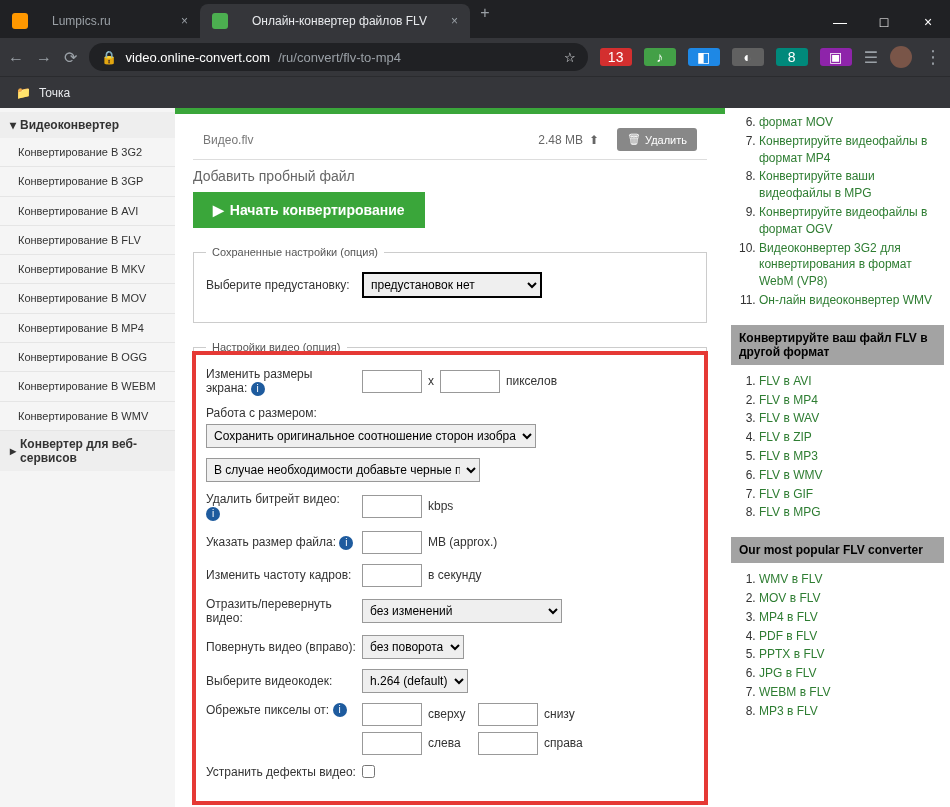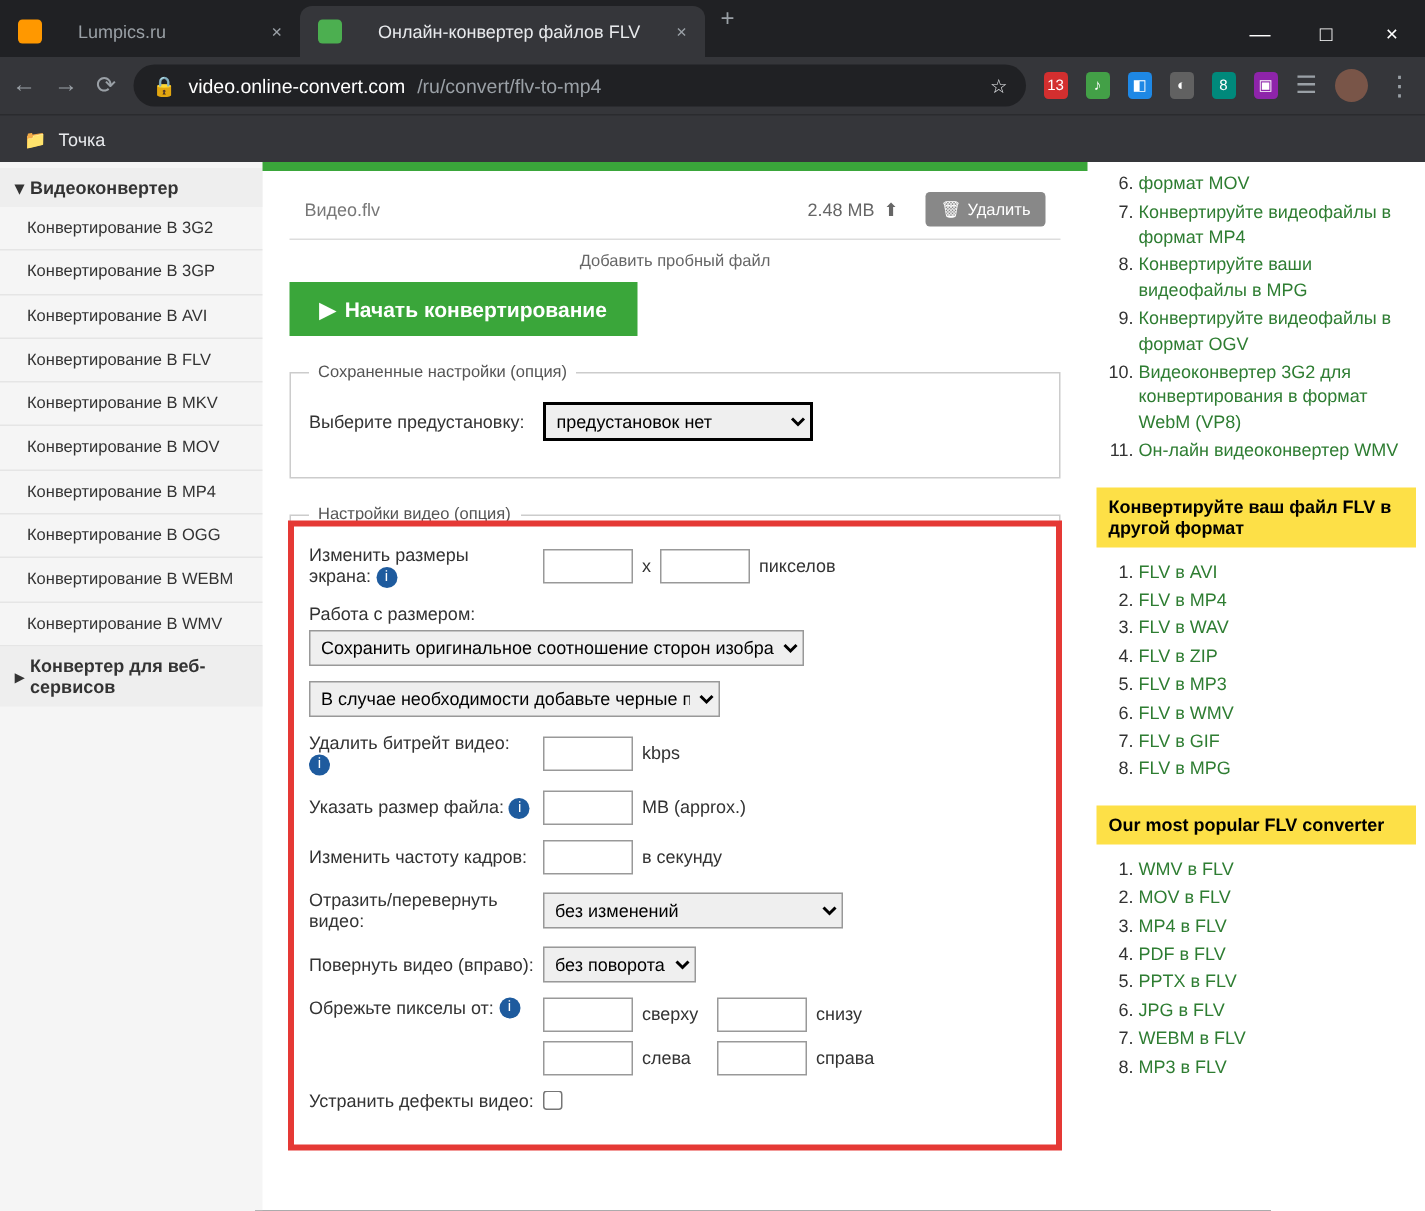--- a/index.html
+++ b/index.html
@@ -14,52 +14,52 @@
 .tab-close{margin-left:auto;color:#9aa0a6}
 .newtab{width:30px;text-align:center;color:#9aa0a6;font-size:16px}
 .wincontrols{display:flex;color:#fff;font-size:14px}
 .wincontrols span{width:44px;text-align:center;padding:8px 0}
 .toolbar{height:38px;background:#35363a;display:flex;align-items:center;padding:0 8px;gap:12px;color:#9aa0a6}
 .nav-btn{font-size:16px}
 .omnibox{flex:1;background:#202124;border-radius:14px;height:28px;display:flex;align-items:center;padding:0 12px;color:#e8eaed;font-size:13px;gap:8px}
 .omni-host{color:#fff}
 .omni-path{color:#9aa0a6}
 .ext-icons{display:flex;gap:12px;align-items:center}
-.ext{width:16px;height:18px;border-radius:3px;display:flex;align-items:center;justify-content:center;font-size:10px;color:#fff}
+.ext{width:32px;height:18px;border-radius:3px;display:flex;align-items:center;justify-content:center;font-size:14px;color:#fff}
 .ext.red{background:#d32f2f}.ext.green{background:#43a047}.ext.blue{background:#1e88e5}.ext.teal{background:#00897b}.ext.purple{background:#8e24aa}.ext.gray{background:#616161}
 .avatar{width:22px;height:22px;border-radius:50%;background:#795548}
 .menu-dots{font-size:18px}
 .bookmarks{height:32px;background:#35363a;border-top:1px solid #2a2b2e;display:flex;align-items:center;padding:0 16px;gap:8px;color:#e8eaed;font-size:12px}
 .bm-folder{color:#f4b400}
 .page{background:#fff;height:699px;overflow:hidden;display:flex}
 .sidebar{width:175px;background:#f5f5f5;font-size:11px;color:#333;padding-top:4px}
 .side-header{padding:6px 10px;font-weight:bold;background:#eee;display:flex;align-items:center;gap:4px;font-size:12px}
 .side-item{padding:7px 18px;border-bottom:1px solid #e5e5e5;line-height:1.3}
 .main{flex:1;padding:0 18px;font-size:12px;color:#333}
 .filebar{height:40px;border-bottom:1px solid #ddd;display:flex;align-items:center;padding:0 10px;margin-top:6px}
 .filebar .size{margin-left:auto;color:#666;display:flex;align-items:flex-end;gap:6px}
 .delete-btn{background:#888;color:#fff;border:none;padding:5px 10px;border-radius:3px;font-size:11px;display:flex;align-items:center;gap:4px;margin-left:18px}
-.addtrial{text-align:center;color:#666;font-size:11px;margin:8px 0}
+.addtrial{text-align:left;color:#666;font-size:14px;margin:8px 0}
 .start-btn{background:#3aa63a;color:#fff;border:none;padding:10px 20px;font-size:14px;font-weight:bold;display:flex;align-items:center;gap:6px}
 fieldset{border:1px solid #ccc;margin-top:18px;padding:14px 12px;font-size:12px}
 legend{padding:0 6px;font-size:11px;color:#555}
 .row{display:flex;align-items:center;margin-bottom:10px;gap:6px}
 .row label{width:150px}
 .row input[type=text]{width:60px;padding:3px;border:1px solid #999}
 .row select{padding:3px;border:1px solid #999;font-size:12px}
 select.wide{width:330px}
 select.full{width:274px}
 .info{display:inline-block;width:14px;height:14px;border-radius:50%;background:#1e5b9e;color:#fff;font-size:10px;text-align:center;line-height:14px;vertical-align:middle}
 .highlight{position:relative}
 .highlight::before{content:"";position:absolute;inset:-2px;border:4px solid #e53935;pointer-events:none;z-index:5}
 .rightcol{width:225px;padding:6px 10px;font-size:12px}
 .rightcol ol{padding-left:24px;margin-bottom:16px}
 .rightcol li{color:#333;margin-bottom:2px;line-height:1.4}
 .rightcol a{color:#2e7d32;text-decoration:none}
-.rightcol h4{background:#fde047;padding:6px 8px;font-size:12px;margin-bottom:8px;margin-left:-4px;margin-right:-4px}
+.rightcol h4{background:#a3a3a3;padding:6px 8px;font-size:12px;margin-bottom:8px;margin-left:-4px;margin-right:-4px}
 .crop-label{min-width:44px}
 </style>
 </head>
 <body>
 
 <div class="titlebar">
   <div class="tabs">
     <div class="tab">
       <span class="favicon fav-lumpics"></span>
       <span>Lumpics.ru</span>
@@ -193,20 +193,24 @@
       <div class="row">
         <label>Отразить/перевернуть видео:</label>
         <select style="width:200px"><option>без изменений</option></select>
       </div>
 
       <div class="row">
         <label>Повернуть видео (вправо):</label>
         <select><option>без поворота</option></select>
       </div>
 
+      <div class="row">
+        <label>Выберите видеокодек:</label>
+        <select><option>h.264 (default)</option></select>
+      </div>
 
       <div class="row" style="align-items:flex-start">
         <label><span>Обрежьте пикселы от:</span> <span class="info">i</span></label>
         <div>
           <div style="display:flex;gap:6px;align-items:center;margin-bottom:6px">
             <input type="text" style="">
               <span class="crop-label">сверху</span>
             <input type="text" style="">
               <span class="crop-label">снизу</span>
           </div>

